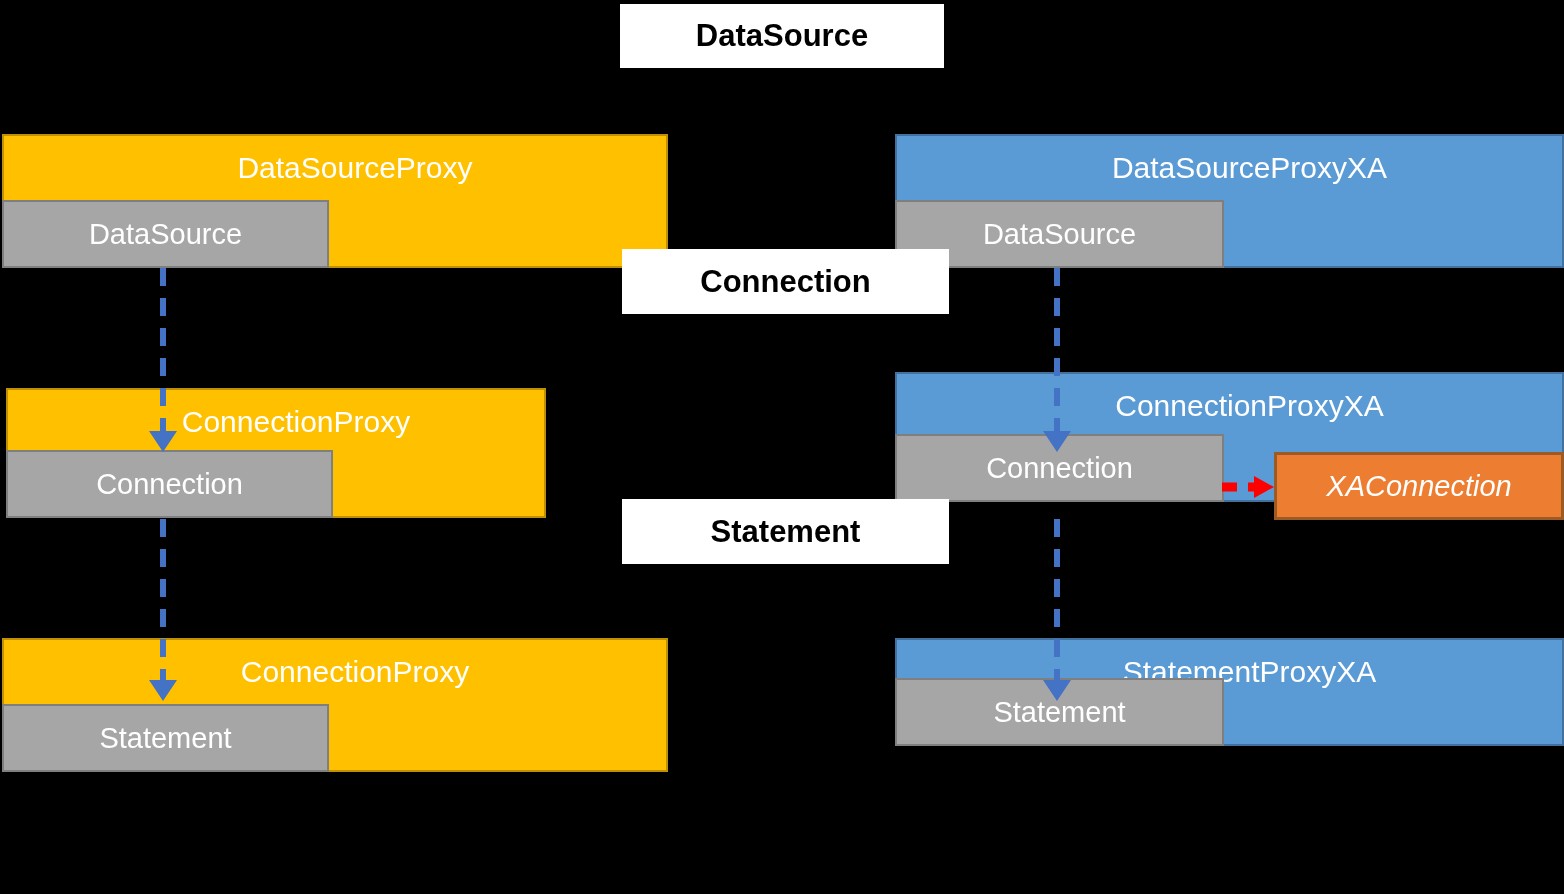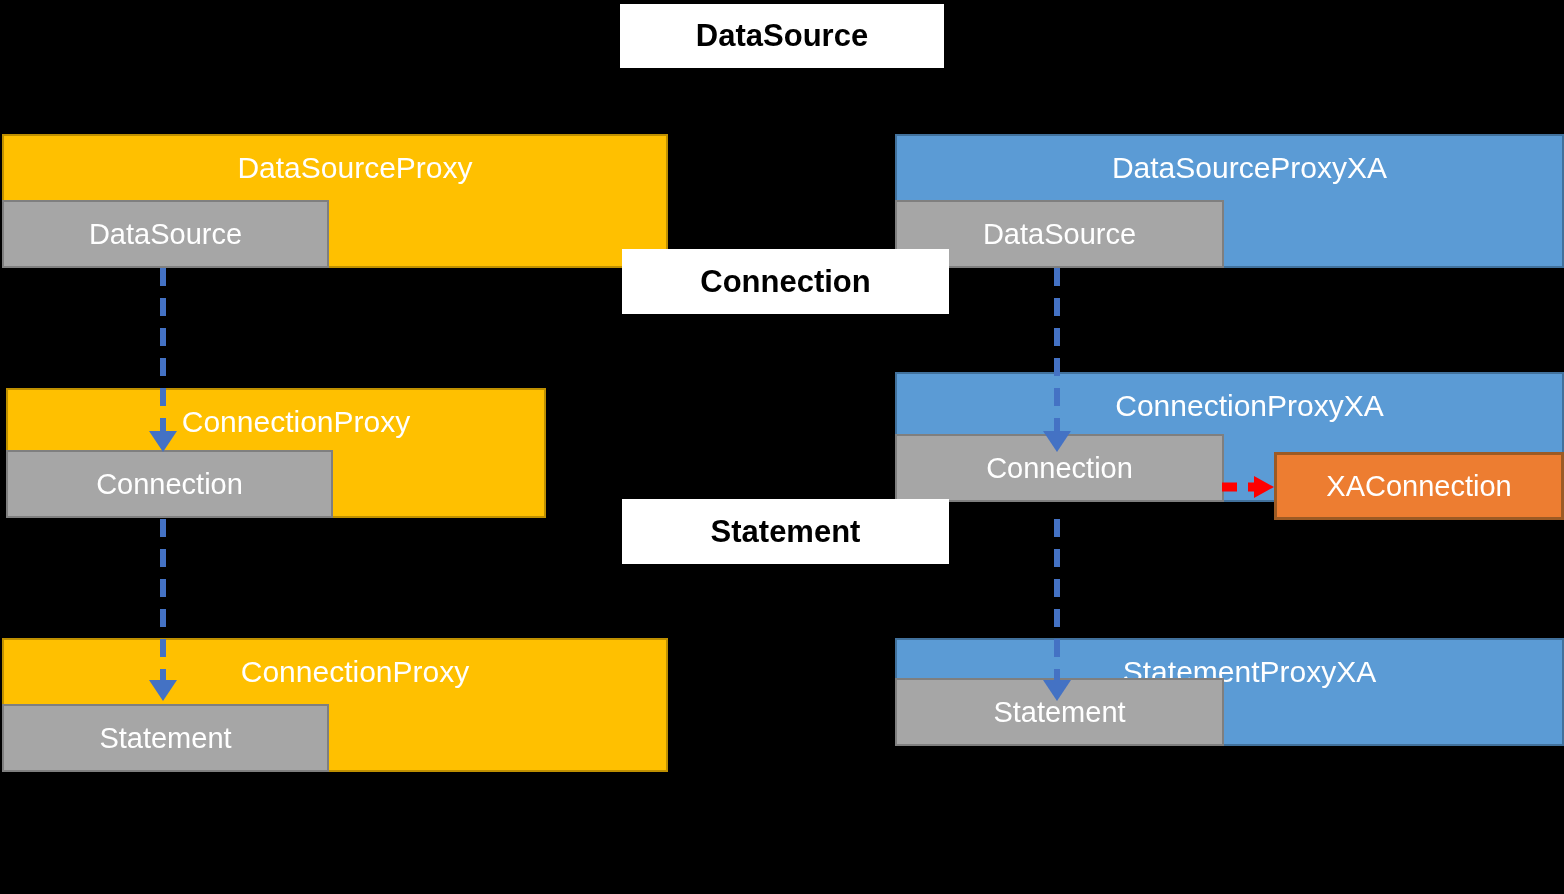--- a/index.html
+++ b/index.html
@@ -40,21 +40,21 @@
     display:flex;align-items:center;justify-content:center;
     color:#FFFFFF;font-size:29px;z-index:2;
   }
   .inner-w-left{width:327px;}
   .inner-w-right{width:329px;}
   
   .xa-box{
     position:absolute;left:1274px;top:452px;width:290px;height:68px;
     box-sizing:border-box;background:var(--orange);border:3px solid var(--orange-border);
     display:flex;align-items:center;justify-content:center;
-    color:#FFFFFF;font-size:29px;z-index:4;
+    color:#FFFFFF;font-size:29px;z-index:4;font-style:italic;
   }
   
   .v-arrow{position:absolute;width:28px;z-index:6;}
   .v-line{
     position:absolute;left:50%;transform:translateX(-50%);
     top:0;bottom:14px;width:6px;
     background:repeating-linear-gradient(to bottom,var(--arrow-blue) 0 18px,transparent 18px 30px);
   }
   .v-head{
     position:absolute;left:0;bottom:0;width:0;height:0;

